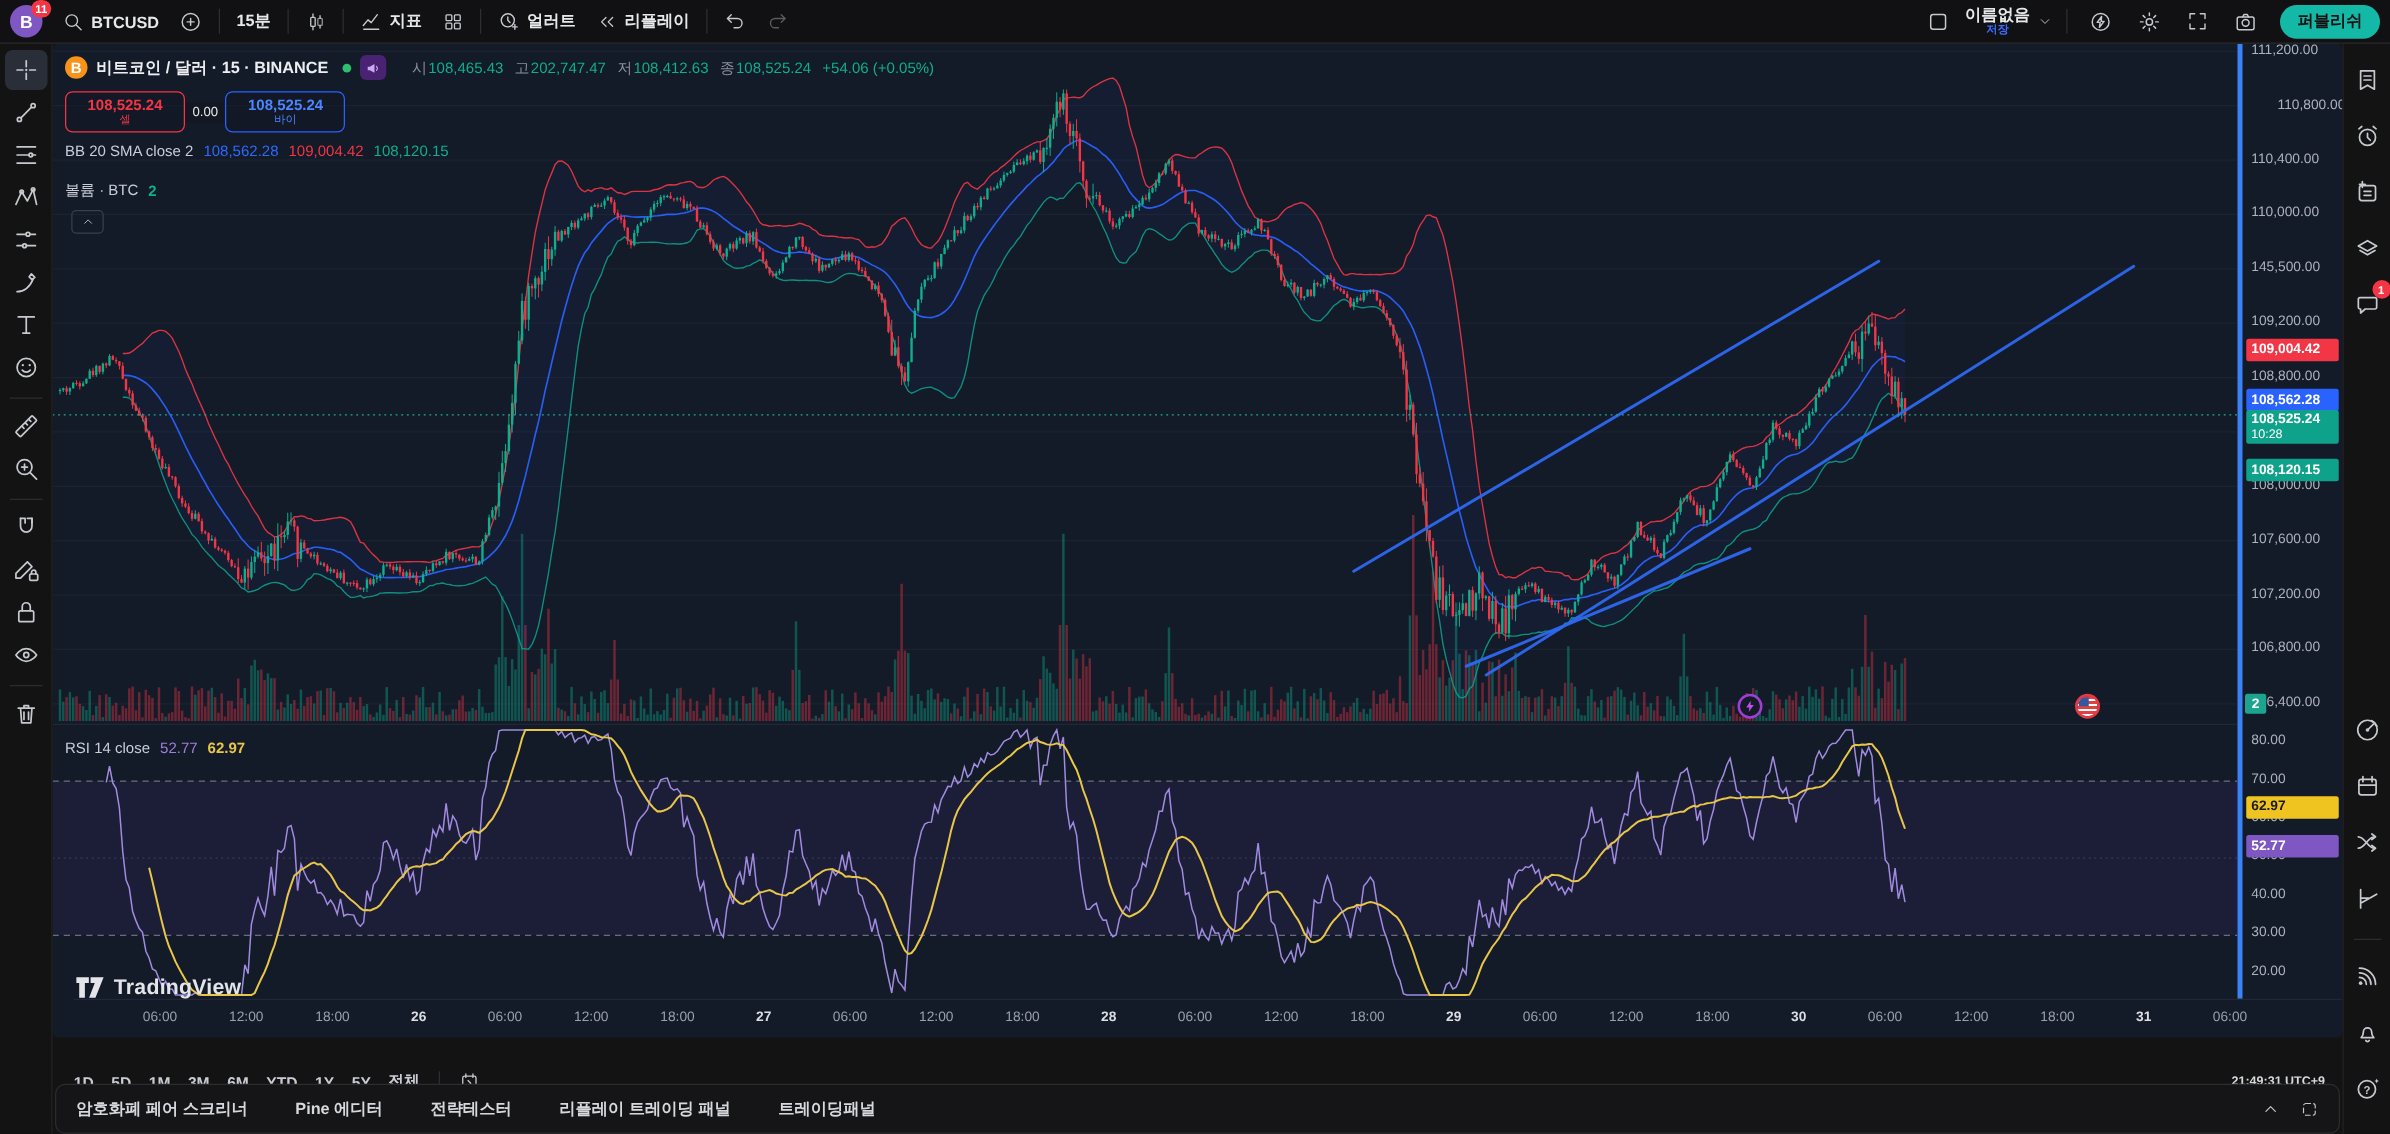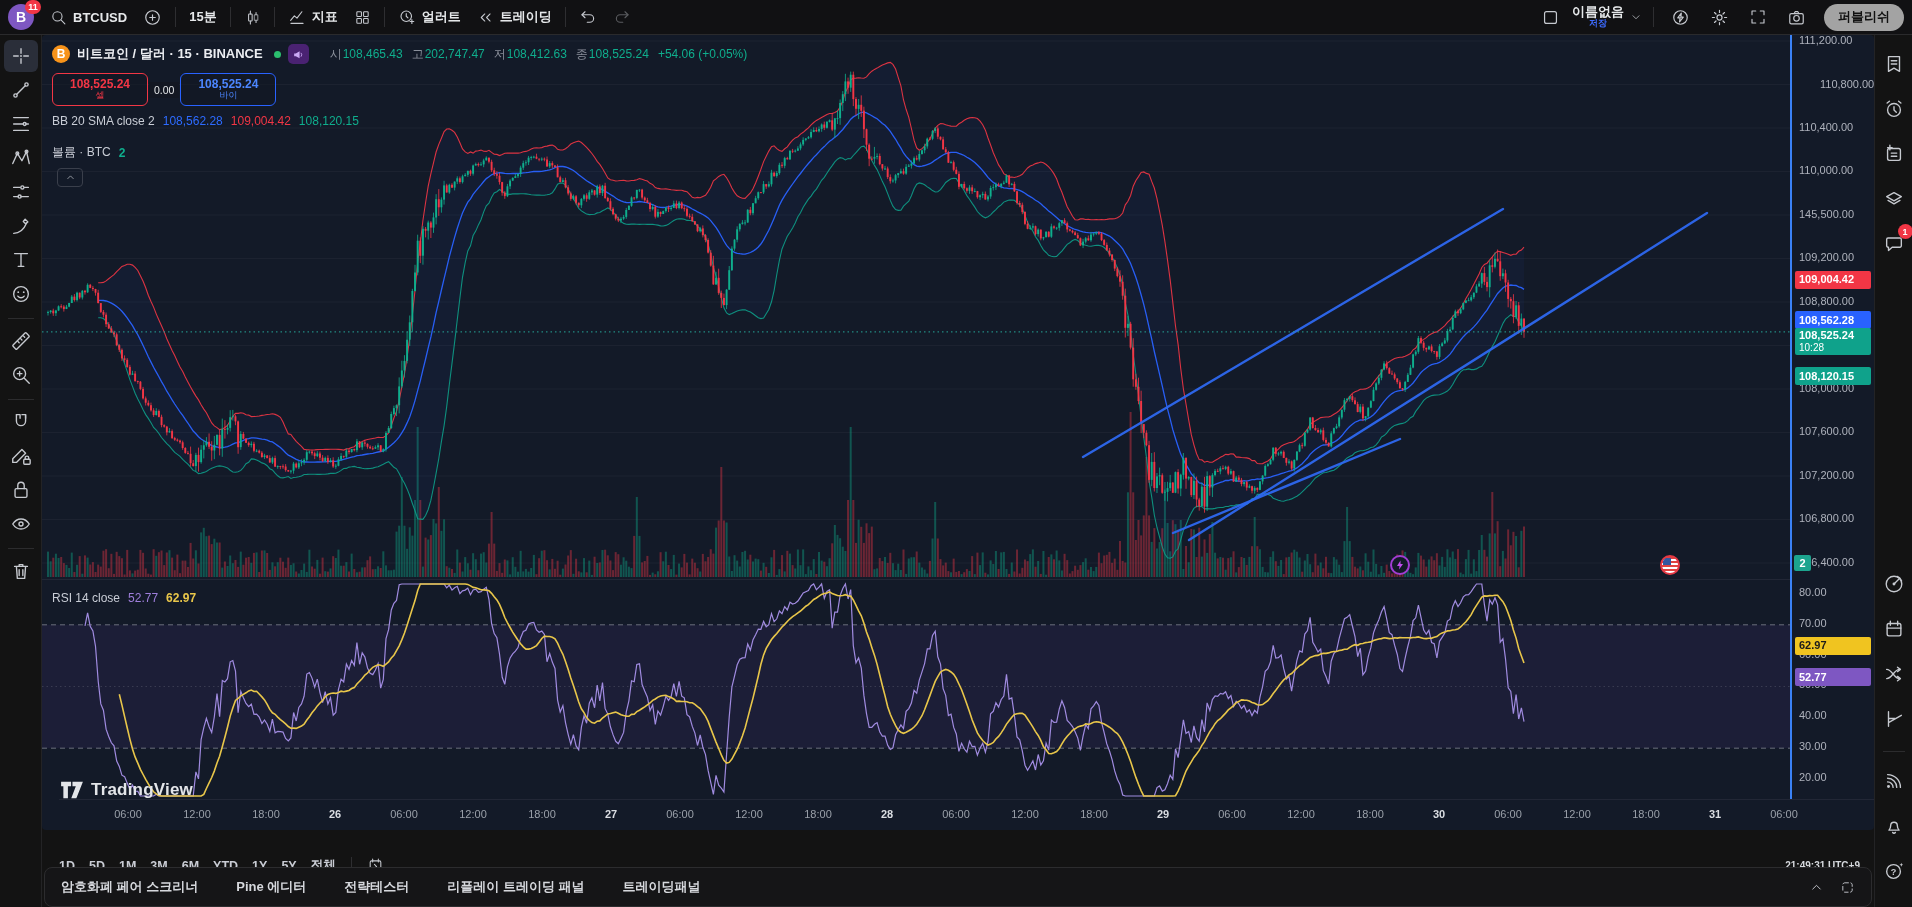--- a/index.html
+++ b/index.html
@@ -15,21 +15,21 @@
   .tb-sep { width:1px; height:20px; background:#2e2e31; margin:0 5px; flex:none; }
   #avatar { position:relative; width:26px; height:26px; border-radius:50%; background:#7e57c2;
     color:#fff; font-weight:700; font-size:14px; display:flex; align-items:center; justify-content:center; margin-right:8px; }
   #avatar .badge { position:absolute; top:-4px; right:-7px; min-width:16px; height:14px; padding:0 3px;
     background:#f23645; border-radius:8px; font-size:9px; font-weight:700; color:#fff;
     display:flex; align-items:center; justify-content:center; }
   #tb-right { margin-left:auto; display:flex; align-items:center; gap:4px; }
   #layout-name-block { display:flex; flex-direction:column; align-items:center; line-height:1.05; }
   #layout-name-block .nm { font-size:13px; font-weight:700; color:#e6e8ea; }
   #layout-name-block .sv { font-size:9px; color:#3d6bff; font-weight:700; }
-  #publish-btn { background:#a3a3a3; color:#121212; font-size:13px; font-weight:700;
+  #publish-btn { background:#14b8a6; color:#121212; font-size:13px; font-weight:700;
     border-radius:14px; height:27px; padding:0 14px; display:flex; align-items:center; margin-left:6px; cursor:pointer; }
 
   
   #left-toolbar { position:absolute; left:0; top:35px; bottom:0; width:42px; background:#131313;
     border-right:1px solid #232325; display:flex; flex-direction:column; align-items:center; padding-top:5px; z-index:20; }
   .lt-item { width:34px; height:32px; display:flex; align-items:center; justify-content:center; border-radius:6px; margin-bottom:2px; cursor:pointer; }
   .lt-item.selected { background:#2a2e39; }
   .lt-sep { width:26px; height:1px; background:#2c2c2e; margin:6px 0; }
 
   
@@ -40,21 +40,21 @@
     border-radius:8px; color:#fff; font-size:9px; font-weight:700; display:flex; align-items:center; justify-content:center; }
   .rs-sep { width:22px; height:1px; background:#2c2c2e; margin:2px 0 14px; }
   #rs-bottom { margin-top:auto; display:flex; flex-direction:column; align-items:center; }
 
   
   #center { position:absolute; left:42px; right:38px; top:35px; bottom:0; }
   #chart-container { position:absolute; left:0; top:0; width:1832px; height:795px; background:#131a28;
     border-radius:4px; overflow:hidden; }
   #main-pane { position:absolute; left:0; top:0; width:1748px; height:542px; }
   #rsi-pane { position:absolute; left:0; top:544px; width:1748px; height:220px; border-top:1px solid #222736; }
-  #price-axis { position:absolute; left:1748px; top:0; width:84px; height:764px; border-left:2px solid #3b82f6; }
+  #price-axis { position:absolute; left:1748px; top:0; width:84px; height:764px; border-left:4px solid #3b82f6; }
   #time-axis { position:absolute; left:0; top:764px; width:1832px; height:31px; border-top:1px solid #222736;margin-left:17px; }
   .ptick { position:absolute; left:7px; font-size:11px; color:#aeb2bc; }
   .ptag { position:absolute; left:3px; right:3px; border-radius:2px; color:#fff; font-size:11px; font-weight:700;
     display:flex; flex-direction:column; align-items:flex-start; justify-content:center; padding-left:4px; line-height:1.15; }
   .ptag .sub { font-size:10px; font-weight:400; }
   .ttick { position:absolute; top:8px; width:60px; margin-left:-30px; text-align:center; font-size:11px; color:#9aa0a9; }
   .ttick.day { color:#dadde2; font-weight:700; }
   #vol-badge { position:absolute; left:2px; top:520px; width:17px; height:16px; background:#1ca48e; color:#fff;
     font-size:11px; font-weight:700; border-radius:2px; display:flex; align-items:center; justify-content:center; }
 
@@ -158,21 +158,21 @@
         <circle cx="11" cy="11" r="7"></circle>
         <path d="M11 7.5V11l2.3 2.3"></path>
         <path d="M18.5 15.5v5M16 18h5"></path>
       </svg>
     <span>얼러트</span>
   </div>
   <div class="tb-btn">
     <svg class="ic" width="17" height="17" viewBox="0 0 24 24">
         <path d="M11 7l-5 5 5 5M18.5 7l-5 5 5 5"></path>
       </svg>
-    <span>트레이딩</span>
+    <span>리플레이</span>
   </div>
   <div class="tb-sep"></div>
   <div class="tb-btn">
     <svg class="ic" width="18" height="18" viewBox="0 0 24 24">
         <path d="M8 5L4 9l4 4"></path>
         <path d="M4 9h10.5a5 5 0 0 1 0 10H11"></path>
       </svg>
   </div>
   <div class="tb-btn" style="opacity:.4">
     <svg class="ic" width="18" height="18" viewBox="0 0 24 24">

